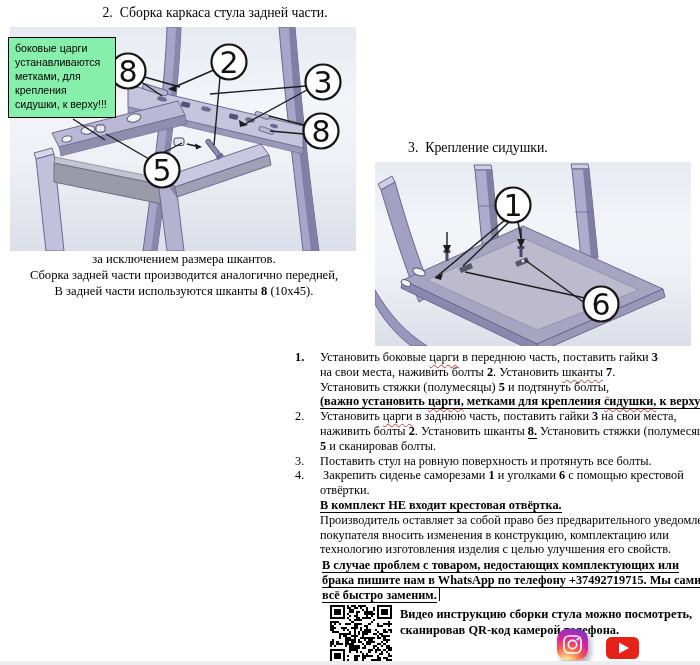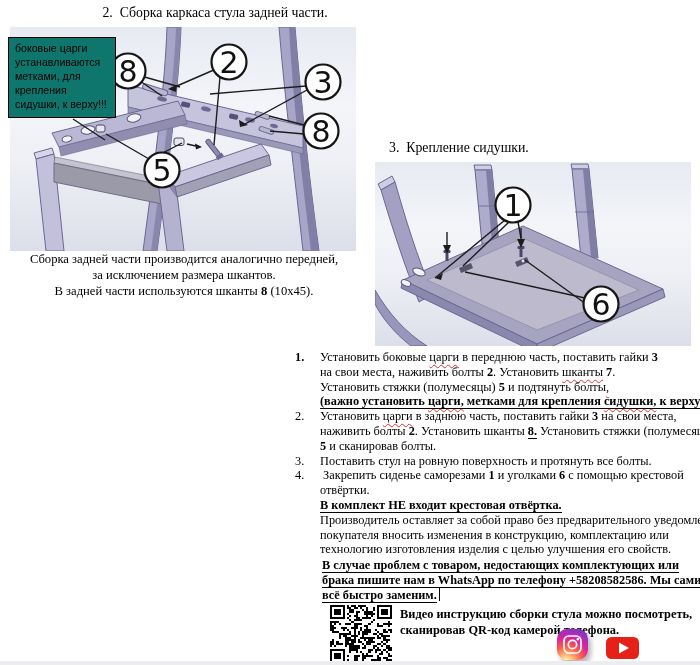--- a/index.html
+++ b/index.html
@@ -7,22 +7,22 @@
         font-family:"Liberation Serif",serif;color:#000;}
   .abs{position:absolute;}
   .b{font-weight:bold;}
   .u{border-bottom:1.4px solid #000;}
   .sq{text-decoration-line:underline;text-decoration-style:wavy;text-decoration-color:#e03131;
       text-decoration-thickness:1px;text-underline-offset:2.5px;margin-top:40px;}
   .cursor-bar{display:inline-block;width:0;height:13px;border-left:1.3px solid #000;
       vertical-align:-2px;margin-left:2px;}
   .title{font-size:13.8px;white-space:nowrap;}
   #title1{left:35px;top:5px;width:360px;text-align:center;}
-  #title2{left:389px;top:140px;}
-  .note-box{left:8px;top:37px;width:95px;background:#0f766e;border:1.6px solid #000;
+  #title2{left:408px;top:140px;}
+  .note-box{left:8px;top:37px;width:95px;background:#86efac;border:1.6px solid #000;
       padding:4px 5px 5px 6px;font-family:"Liberation Sans",sans-serif;font-size:10.6px;
       line-height:1.32;z-index:3;}
   .caption{left:0;top:252px;width:368px;text-align:center;font-size:12.6px;line-height:15.8px;
       white-space:nowrap;}
   .list{left:291px;top:350px;width:409px;font-size:12.3px;line-height:14.8px;}
   .item{display:flex;}
   .item .num{width:29px;flex:0 0 29px;padding-left:4px;box-sizing:border-box;}
   .item .txt{flex:1;white-space:nowrap;}
   .warranty{left:322px;top:558px;font-size:12.3px;line-height:15.2px;white-space:nowrap;}
   .footer-text{left:400px;top:606px;width:292px;font-size:12.4px;line-height:16px;white-space:nowrap;}
@@ -142,22 +142,22 @@
       <circle cx="311" cy="104" r="17.5" fill="#fff" stroke="#151515" stroke-width="2.2"></circle>
       <text class="co" x="311" y="115" text-anchor="middle">8</text>
     </g>
     <g>
       <circle cx="152" cy="143" r="17.5" fill="#fff" stroke="#151515" stroke-width="2.2"></circle>
       <text class="co" x="152" y="154" text-anchor="middle">5</text>
     </g>
   </svg>
 
   <div class="abs caption">
+    <div>за исключением размера шкантов.</div>
     <div>Сборка задней части производится аналогично передней,</div>
-    <div>за исключением размера шкантов.</div>
     <div><span>В задней части используются шканты </span><span class="b">8</span><span> (10x45).</span></div>
   </div>
 
   <div class="abs title" id="title2">3.&nbsp; Крепление сидушки.</div>
 
   <svg class="abs" style="left:375px;top:162px;" width="316" height="184" viewBox="0 0 316 184">
     <rect width="316" height="184" fill="url(#bg1)"></rect>
 
     <g>
       <polygon points="100,8 117,8 116,3 99,3" fill="#cfcde1" stroke="#6b6894"></polygon>
@@ -236,21 +236,21 @@
     <div class="item">
       <span class="num">3.</span>
       <div class="txt"><span>Поставить стул на ровную поверхность и протянуть все болты.</span></div>
     </div>
     <div class="item">
       <span class="num">4.</span>
       <div class="txt"><span>&nbsp;Закрепить сиденье саморезами </span><span class="b">1</span><span> и уголками </span><span class="b">6</span><span> с помощью крестовой</span><br><span>отвёртки.</span><br><span class="b u">В комплект НЕ входит крестовая отвёртка.</span><br><span>Производитель оставляет за собой право без предварительного уведомления</span><br><span>покупателя вносить изменения в конструкцию, комплектацию или</span><br><span>технологию изготовления изделия с целью улучшения его свойств.</span></div>
     </div>
   </div>
 
-  <div class="abs warranty"><span class="b u">В случае проблем с товаром, недостающих комплектующих или</span><br><span class="b u">брака пишите нам в WhatsApp по телефону +58208582586. Мы сами</span><br><span class="b u">всё быстро заменим.</span><span class="cursor-bar"></span></div>
+  <div class="abs warranty"><span class="b u">В случае проблем с товаром, недостающих комплектующих или</span><br><span class="b u">брака пишите нам в WhatsApp по телефону +37492719715. Мы сами</span><br><span class="b u">всё быстро заменим.</span><span class="cursor-bar"></span></div>
 
   <svg class="abs qr" viewBox="0 0 29 29" preserveAspectRatio="none" shape-rendering="crispEdges">
     <rect width="29" height="29" fill="#fff"></rect>
     <g fill="#000">
       <rect x="0" y="0" width="7" height="7"></rect>
         <rect x="1" y="1" width="5" height="5" fill="#fff"></rect>
         <rect x="2" y="2" width="3" height="3"></rect>
       <rect x="22" y="0" width="7" height="7"></rect>
         <rect x="23" y="1" width="5" height="5" fill="#fff"></rect>
         <rect x="24" y="2" width="3" height="3"></rect>

